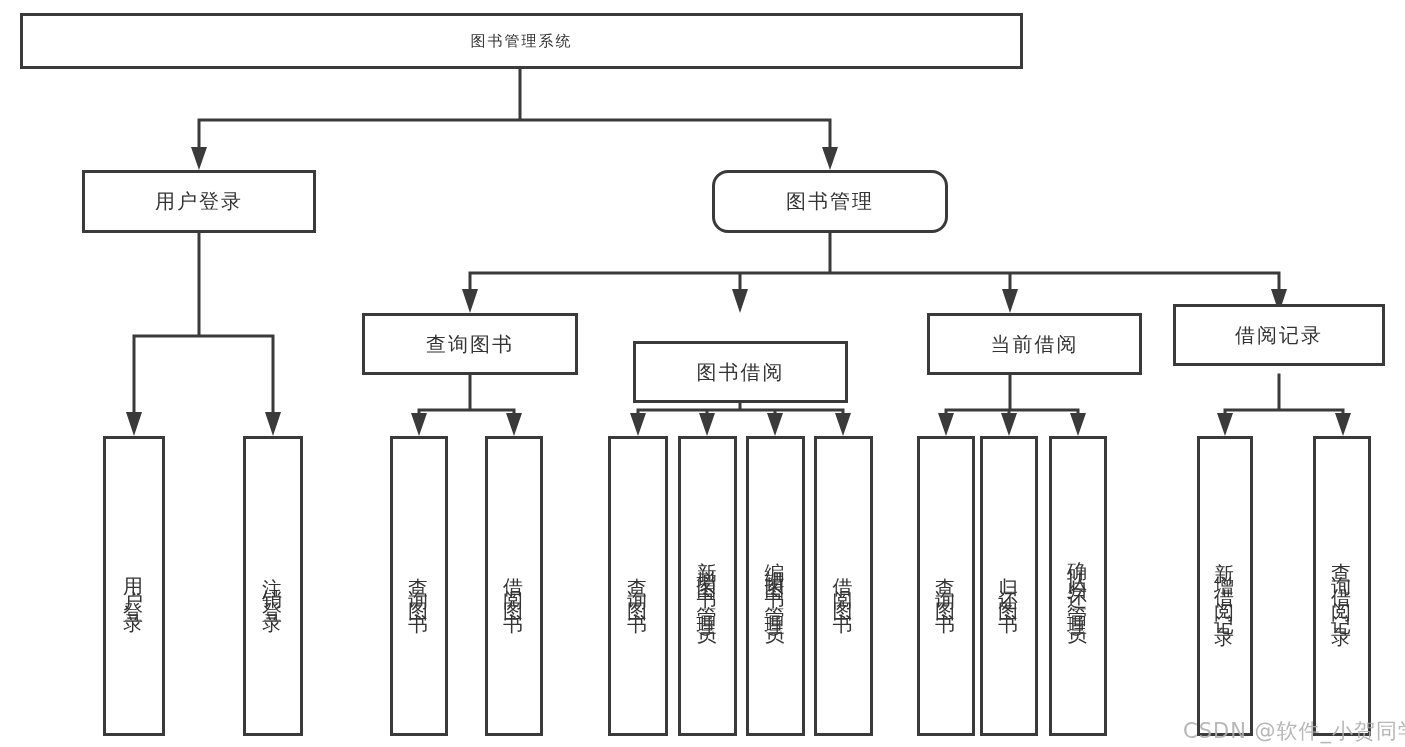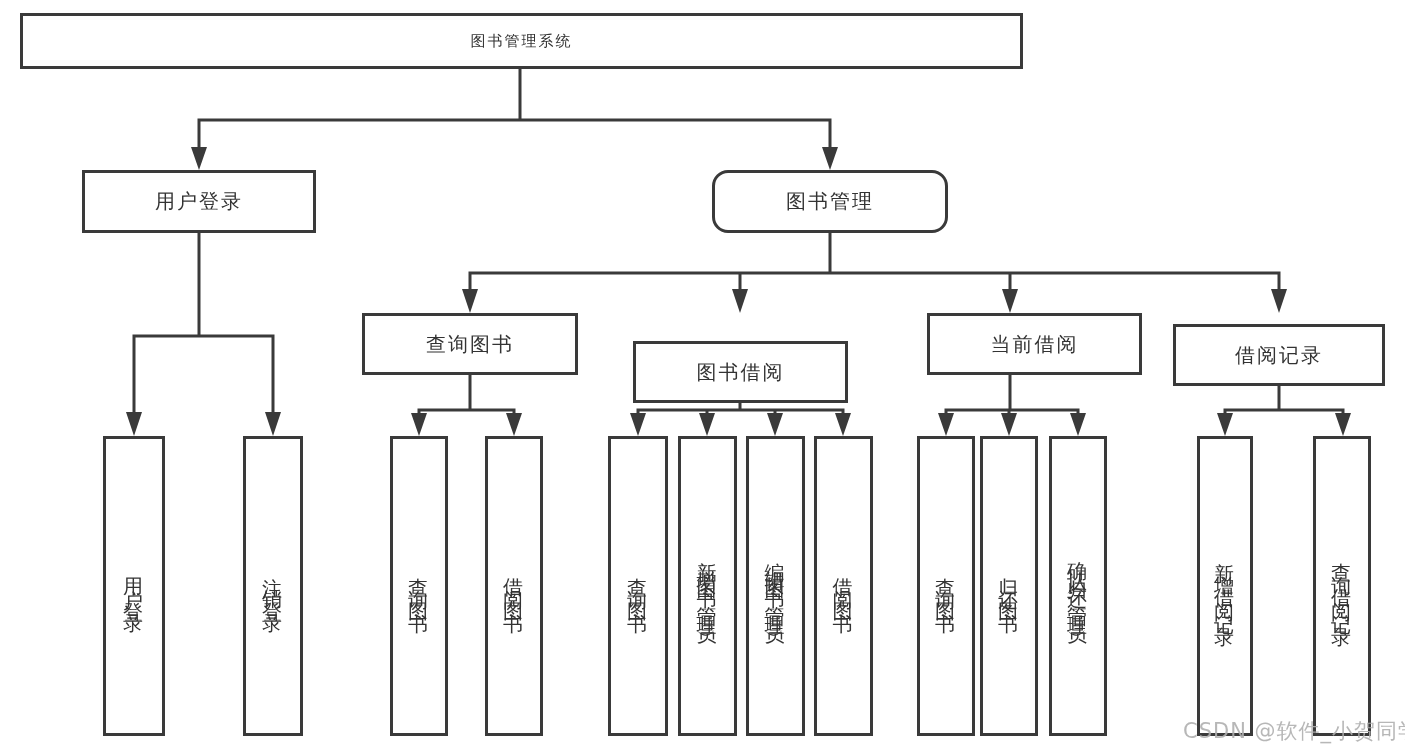--- a/index.html
+++ b/index.html
@@ -87,21 +87,21 @@
   </svg>
 
   <div class="box rootbox" style="left:20px;top:13px;width:1003px;height:56px;">图书管理系统</div>
 
   <div class="box hbox" style="left:82px;top:170px;width:234px;height:63px;">用户登录</div>
   <div class="box hbox" style="left:712px;top:170px;width:236px;height:63px;border-radius:16px;">图书管理</div>
 
   <div class="box hbox" style="left:362px;top:313px;width:216px;height:62px;">查询图书</div>
   <div class="box hbox" style="left:633px;top:313px;width:215px;height:62px;margin-top:28px;">图书借阅</div>
   <div class="box hbox" style="left:903px;top:313px;width:215px;height:62px;margin-left:24px;">当前借阅</div>
-  <div class="box hbox" style="left:1173px;top:324px;width:212px;height:62px;">借阅记录</div>
+  <div class="box hbox" style="left:1173px;top:304px;width:212px;height:62px;">借阅记录</div>
 
   <div class="box vbox ls4" style="left:103px;width:62px;">用户登录</div>
   <div class="box vbox ls4" style="left:243px;width:60px;">注销登录</div>
 
   <div class="box vbox ls4" style="left:390px;width:58px;">查询图书</div>
   <div class="box vbox ls4" style="left:485px;width:58px;">借阅图书</div>
 
   <div class="box vbox ls4" style="left:608px;width:60px;">查询图书</div>
   <div class="box vbox ls9" style="left:678px;width:59px;">新增图书（管理员）</div>
   <div class="box vbox ls9" style="left:746px;width:59px;">编辑图书（管理员）</div>

